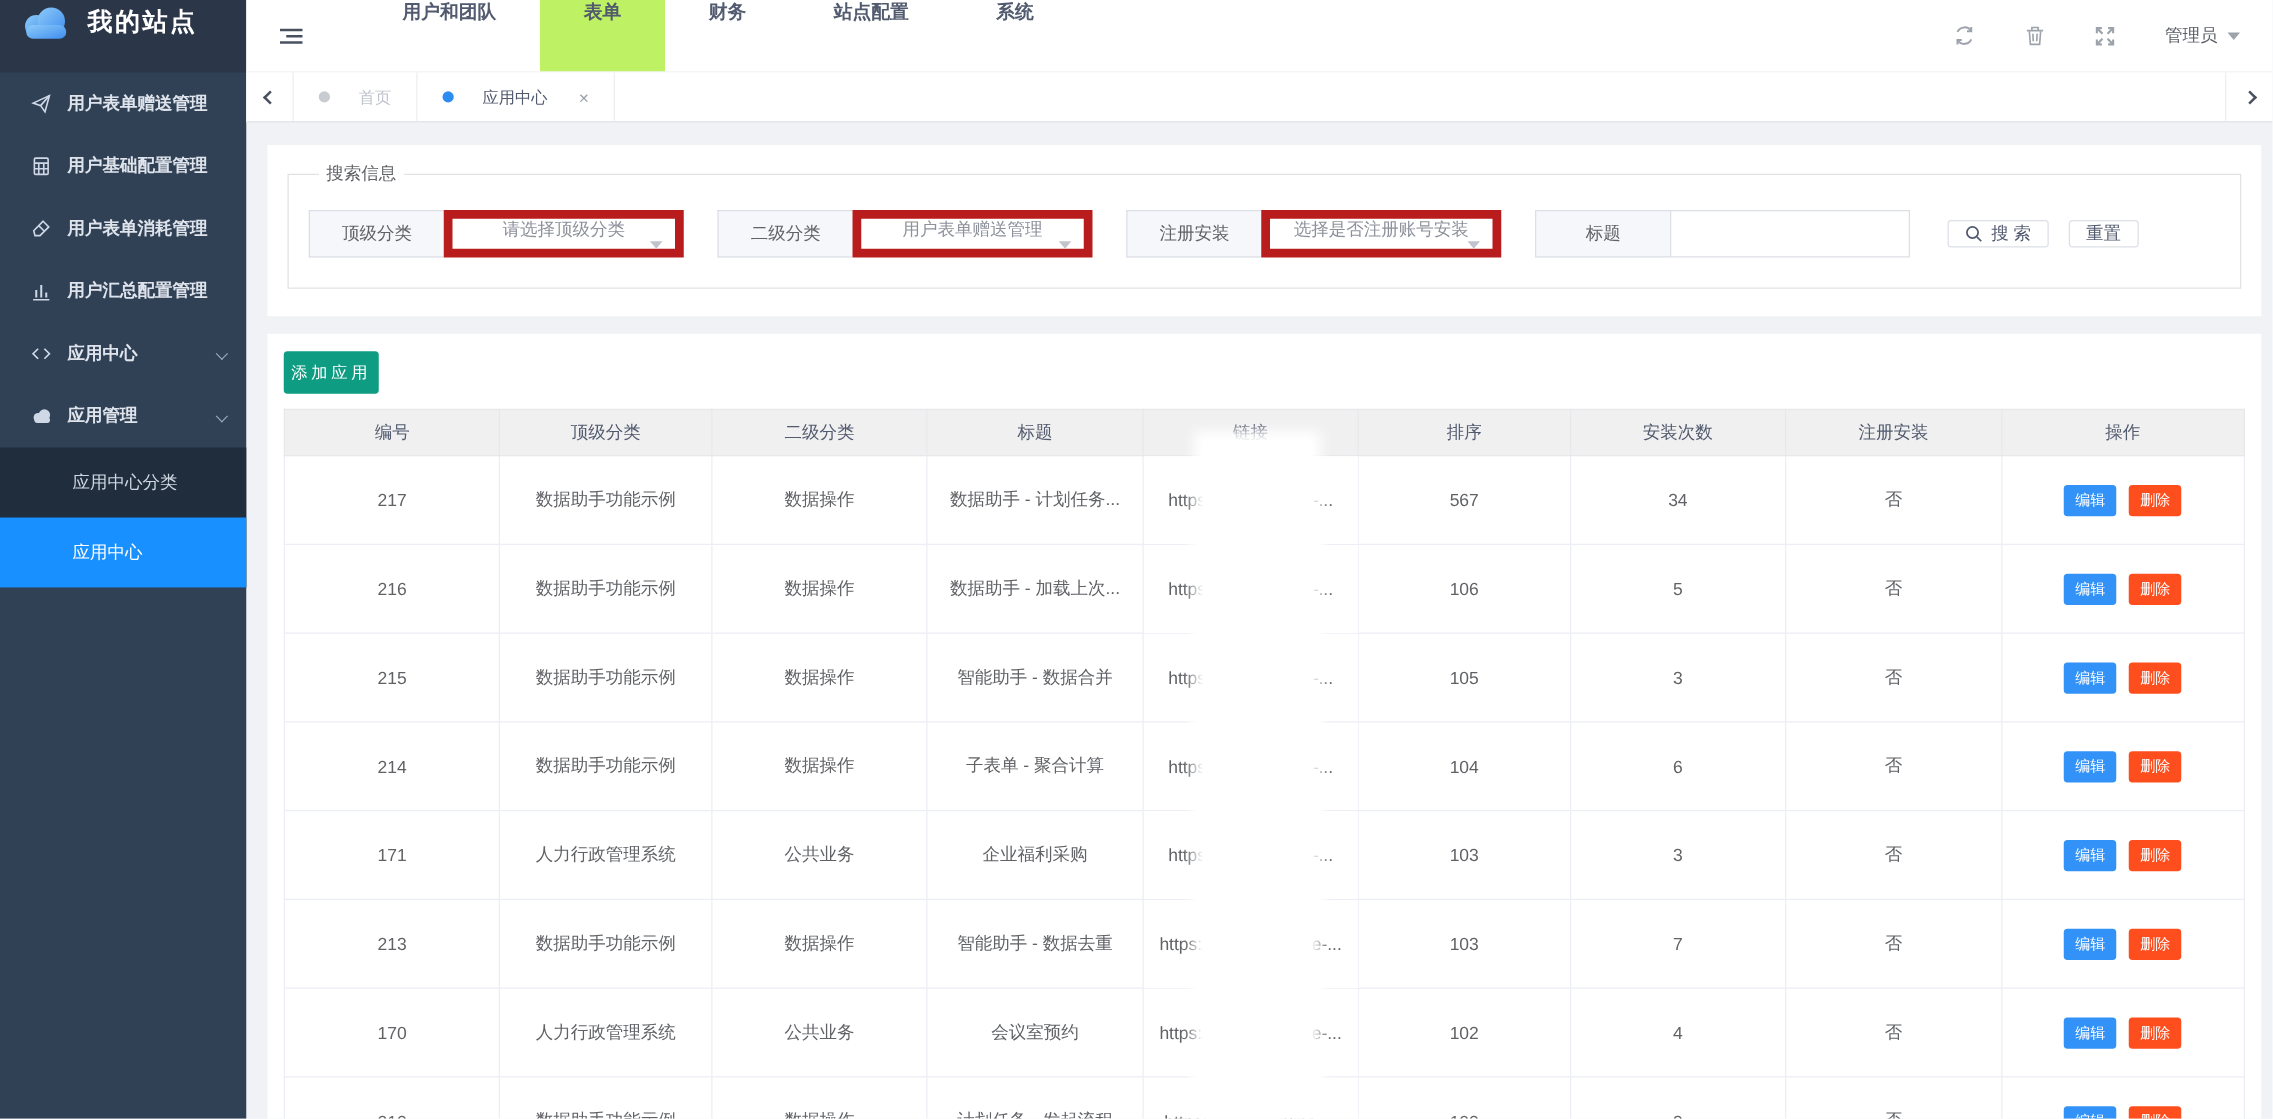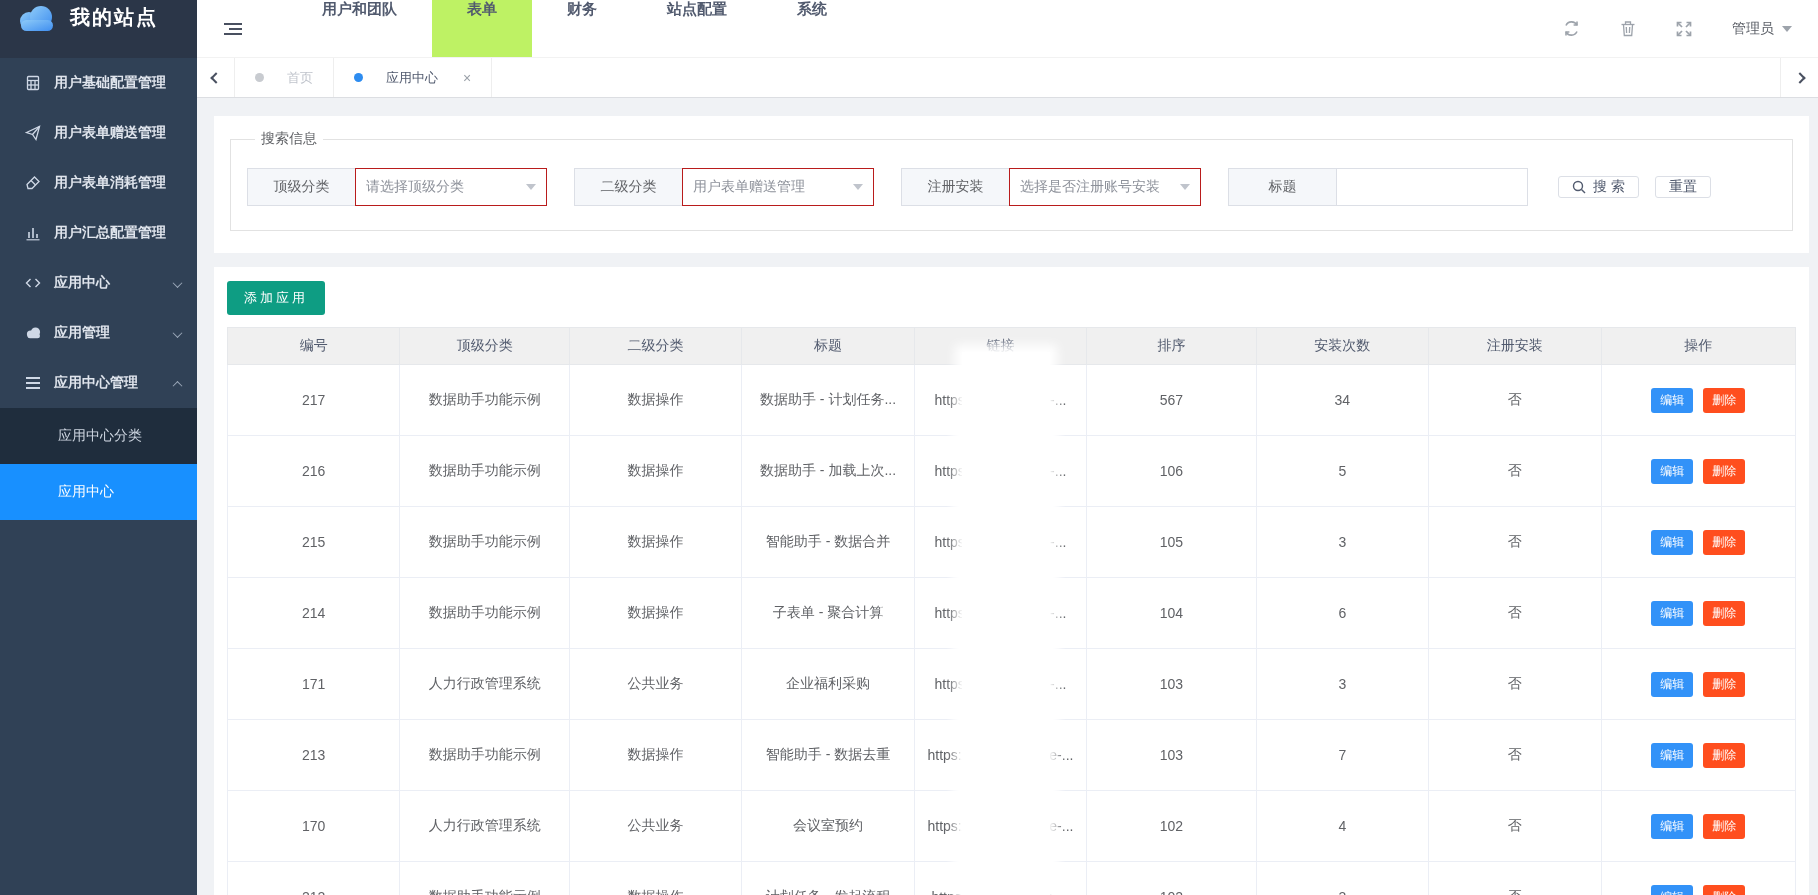--- a/index.html
+++ b/index.html
@@ -54,28 +54,28 @@
   .tag-close { color: #9aa0a8; font-size: 14px; margin-left: 2px; }
   
   .content { flex: 1; padding: 18px 9px 0 17px; overflow: hidden; }
   .card { background: #fff; }
   .search-card { padding: 14px 16px 22px; }
   fieldset { border: 1px solid #e2e2e2; padding: 20px 16px 24px; }
   legend { font-size: 14px; color: #606266; padding: 0 6px; margin-left: 8px; }
   .search-row { display: flex; align-items: center; gap: 27px; }
   .field { display: flex; height: 38px; }
   .field-label { background: #f5f7fa; border: 1px solid #dcdfe6; border-right: none; display: flex; align-items: center; justify-content: center; width: 108px; font-size: 14px; color: #606266; flex: none; }
-  .field-control { width: 192px; border: 1px solid #b91c1c; display: flex; align-items: center; padding: 0 10px; color: #8d919a; font-size: 14px; background: #fff; cursor: pointer; }
+  .field-control { width: 192px; border: 7px solid #b91c1c; display: flex; align-items: center; padding: 0 10px; color: #8d919a; font-size: 14px; background: #fff; cursor: pointer; flex-direction: column; }
   .sel-caret { margin-left: auto; width: 0; height: 0; border-left: 5px solid transparent; border-right: 5px solid transparent; border-top: 6px solid #c0c4cc; }
   .text-input { width: 192px; border: 1px solid #dcdfe6; padding: 0 10px; font-size: 14px; color: #606266; outline: none; font-family: inherit; }
   .search-btns { display: flex; gap: 16px; margin-left: 3px; }
   .btn-plain { height: 22px; padding: 0 13px; border: 1px solid #dcdfe6; background: #fff; color: #515a6e; font-size: 14px; border-radius: 3px; display: flex; align-items: center; gap: 7px; cursor: pointer; font-family: inherit; }
   
   .table-card { margin-top: 14px; padding: 14px 13px 0; }
-  .add-btn { background: #0e9d83; color: #fff; font-size: 13px; padding: 8px 17px; border: none; border-radius: 3px; letter-spacing: 3px; cursor: pointer; font-family: inherit; }
+  .add-btn { background: #0e9d83; color: #fff; font-size: 13px; padding: 8px 6px; border: none; border-radius: 3px; letter-spacing: 3px; cursor: pointer; font-family: inherit; }
   table { width: 100%; border-collapse: collapse; margin-top: 12px; table-layout: fixed; }
   th { background: #f0f0f0; height: 37px; font-weight: 400; font-size: 14px; color: #515a6e; border: 1px solid #e6e8eb; }
   td { height: 71px; text-align: center; font-size: 14px; color: #606266; border: 1px solid #ebeef5; background: #fff; }
   .link-cell { position: relative; }
   .link-wrap { display: flex; align-items: center; justify-content: center; height: 100%; }
   .link-spacer { width: 58px; flex: none; }
   .redact { position: absolute; left: 50%; margin-left: -38px; top: -13px; height: calc(100% + 26px); width: 88px; background: #ffffff; box-shadow: 0 0 10px 7px #ffffff; z-index: 2; }
   .action-btn { display: inline-block; padding: 4px 9px; border: none; border-radius: 3px; color: #fff; font-size: 12px; margin: 0 5px; cursor: pointer; font-family: inherit; }
   .action-btn.edit { background: #3292f8; }
   .action-btn.del { background: #ff4e1e; }
@@ -100,43 +100,43 @@
           <rect x="5" y="16" width="32" height="11" rx="5.5"></rect>
         </g>
       </svg>
     </span>
     <span class="logo-text">我的站点</span>
   </div>
 
   <div class="menu-item">
     <span class="mi-icon">
       <svg width="16" height="16" viewBox="0 0 16 16" fill="none" stroke="#cfd8e6" stroke-width="1.3">
+        <path d="M1.5 7.5 L14.5 1.5 L11 14.5 L7.5 9.5 Z"></path>
+          <line x1="14.5" y1="1.5" x2="7.5" y2="9.5"></line>
+      </svg>
+    </span>
+    <span>用户表单赠送管理</span>
+  </div>
+
+  <div class="menu-item">
+    <span class="mi-icon">
+      <svg width="16" height="16" viewBox="0 0 16 16" fill="none" stroke="#cfd8e6" stroke-width="1.3">
         <rect x="2.5" y="1.5" width="11" height="13" rx="1"></rect>
           <line x1="2.5" y1="5.5" x2="13.5" y2="5.5"></line>
           <line x1="6" y1="5.5" x2="6" y2="14.5"></line>
           <line x1="10" y1="5.5" x2="10" y2="14.5"></line>
           <line x1="2.5" y1="10" x2="13.5" y2="10"></line>
       </svg>
     </span>
     <span>用户基础配置管理</span>
   </div>
 
   <div class="menu-item">
     <span class="mi-icon">
       <svg width="16" height="16" viewBox="0 0 16 16" fill="none" stroke="#cfd8e6" stroke-width="1.3">
-        <path d="M1.5 7.5 L14.5 1.5 L11 14.5 L7.5 9.5 Z"></path>
-          <line x1="14.5" y1="1.5" x2="7.5" y2="9.5"></line>
-      </svg>
-    </span>
-    <span>用户表单赠送管理</span>
-  </div>
-
-  <div class="menu-item">
-    <span class="mi-icon">
-      <svg width="16" height="16" viewBox="0 0 16 16" fill="none" stroke="#cfd8e6" stroke-width="1.3">
         <path d="M9.5 2 L14 6.5 L7 13.5 L3 13.5 L2 9.5 Z"></path>
           <line x1="6" y1="5.5" x2="10.5" y2="10"></line>
       </svg>
     </span>
     <span>用户表单消耗管理</span>
   </div>
 
   <div class="menu-item">
     <span class="mi-icon">
       <svg width="16" height="16" viewBox="0 0 16 16" fill="none" stroke="#cfd8e6" stroke-width="1.6">
@@ -165,31 +165,20 @@
       <svg width="17" height="14" viewBox="0 0 17 14" fill="#cfd8e6">
         <circle cx="5.5" cy="8" r="3.6"></circle>
           <circle cx="10.5" cy="6" r="4.6"></circle>
           <rect x="2.5" y="7.5" width="12.5" height="4.8" rx="2.4"></rect>
       </svg>
     </span>
     <span>应用管理</span>
     <span class="mi-arrow"><i class="chev down"></i></span>
   </div>
 
-  <div class="menu-item">
-    <span class="mi-icon">
-      <svg width="16" height="14" viewBox="0 0 16 14" stroke="#cfd8e6" stroke-width="2">
-        <line x1="1" y1="2" x2="15" y2="2"></line>
-          <line x1="1" y1="7" x2="15" y2="7"></line>
-          <line x1="1" y1="12" x2="15" y2="12"></line>
-      </svg>
-    </span>
-    <span>应用中心管理</span>
-    <span class="mi-arrow"><i class="chev up"></i></span>
-  </div>
 
   <div class="submenu">
     <div class="submenu-item">
       <span>应用中心分类</span>
     </div>
     <div class="submenu-item active">
       <span>应用中心</span>
     </div>
   </div>
   <div class="sidebar-fill"></div>

